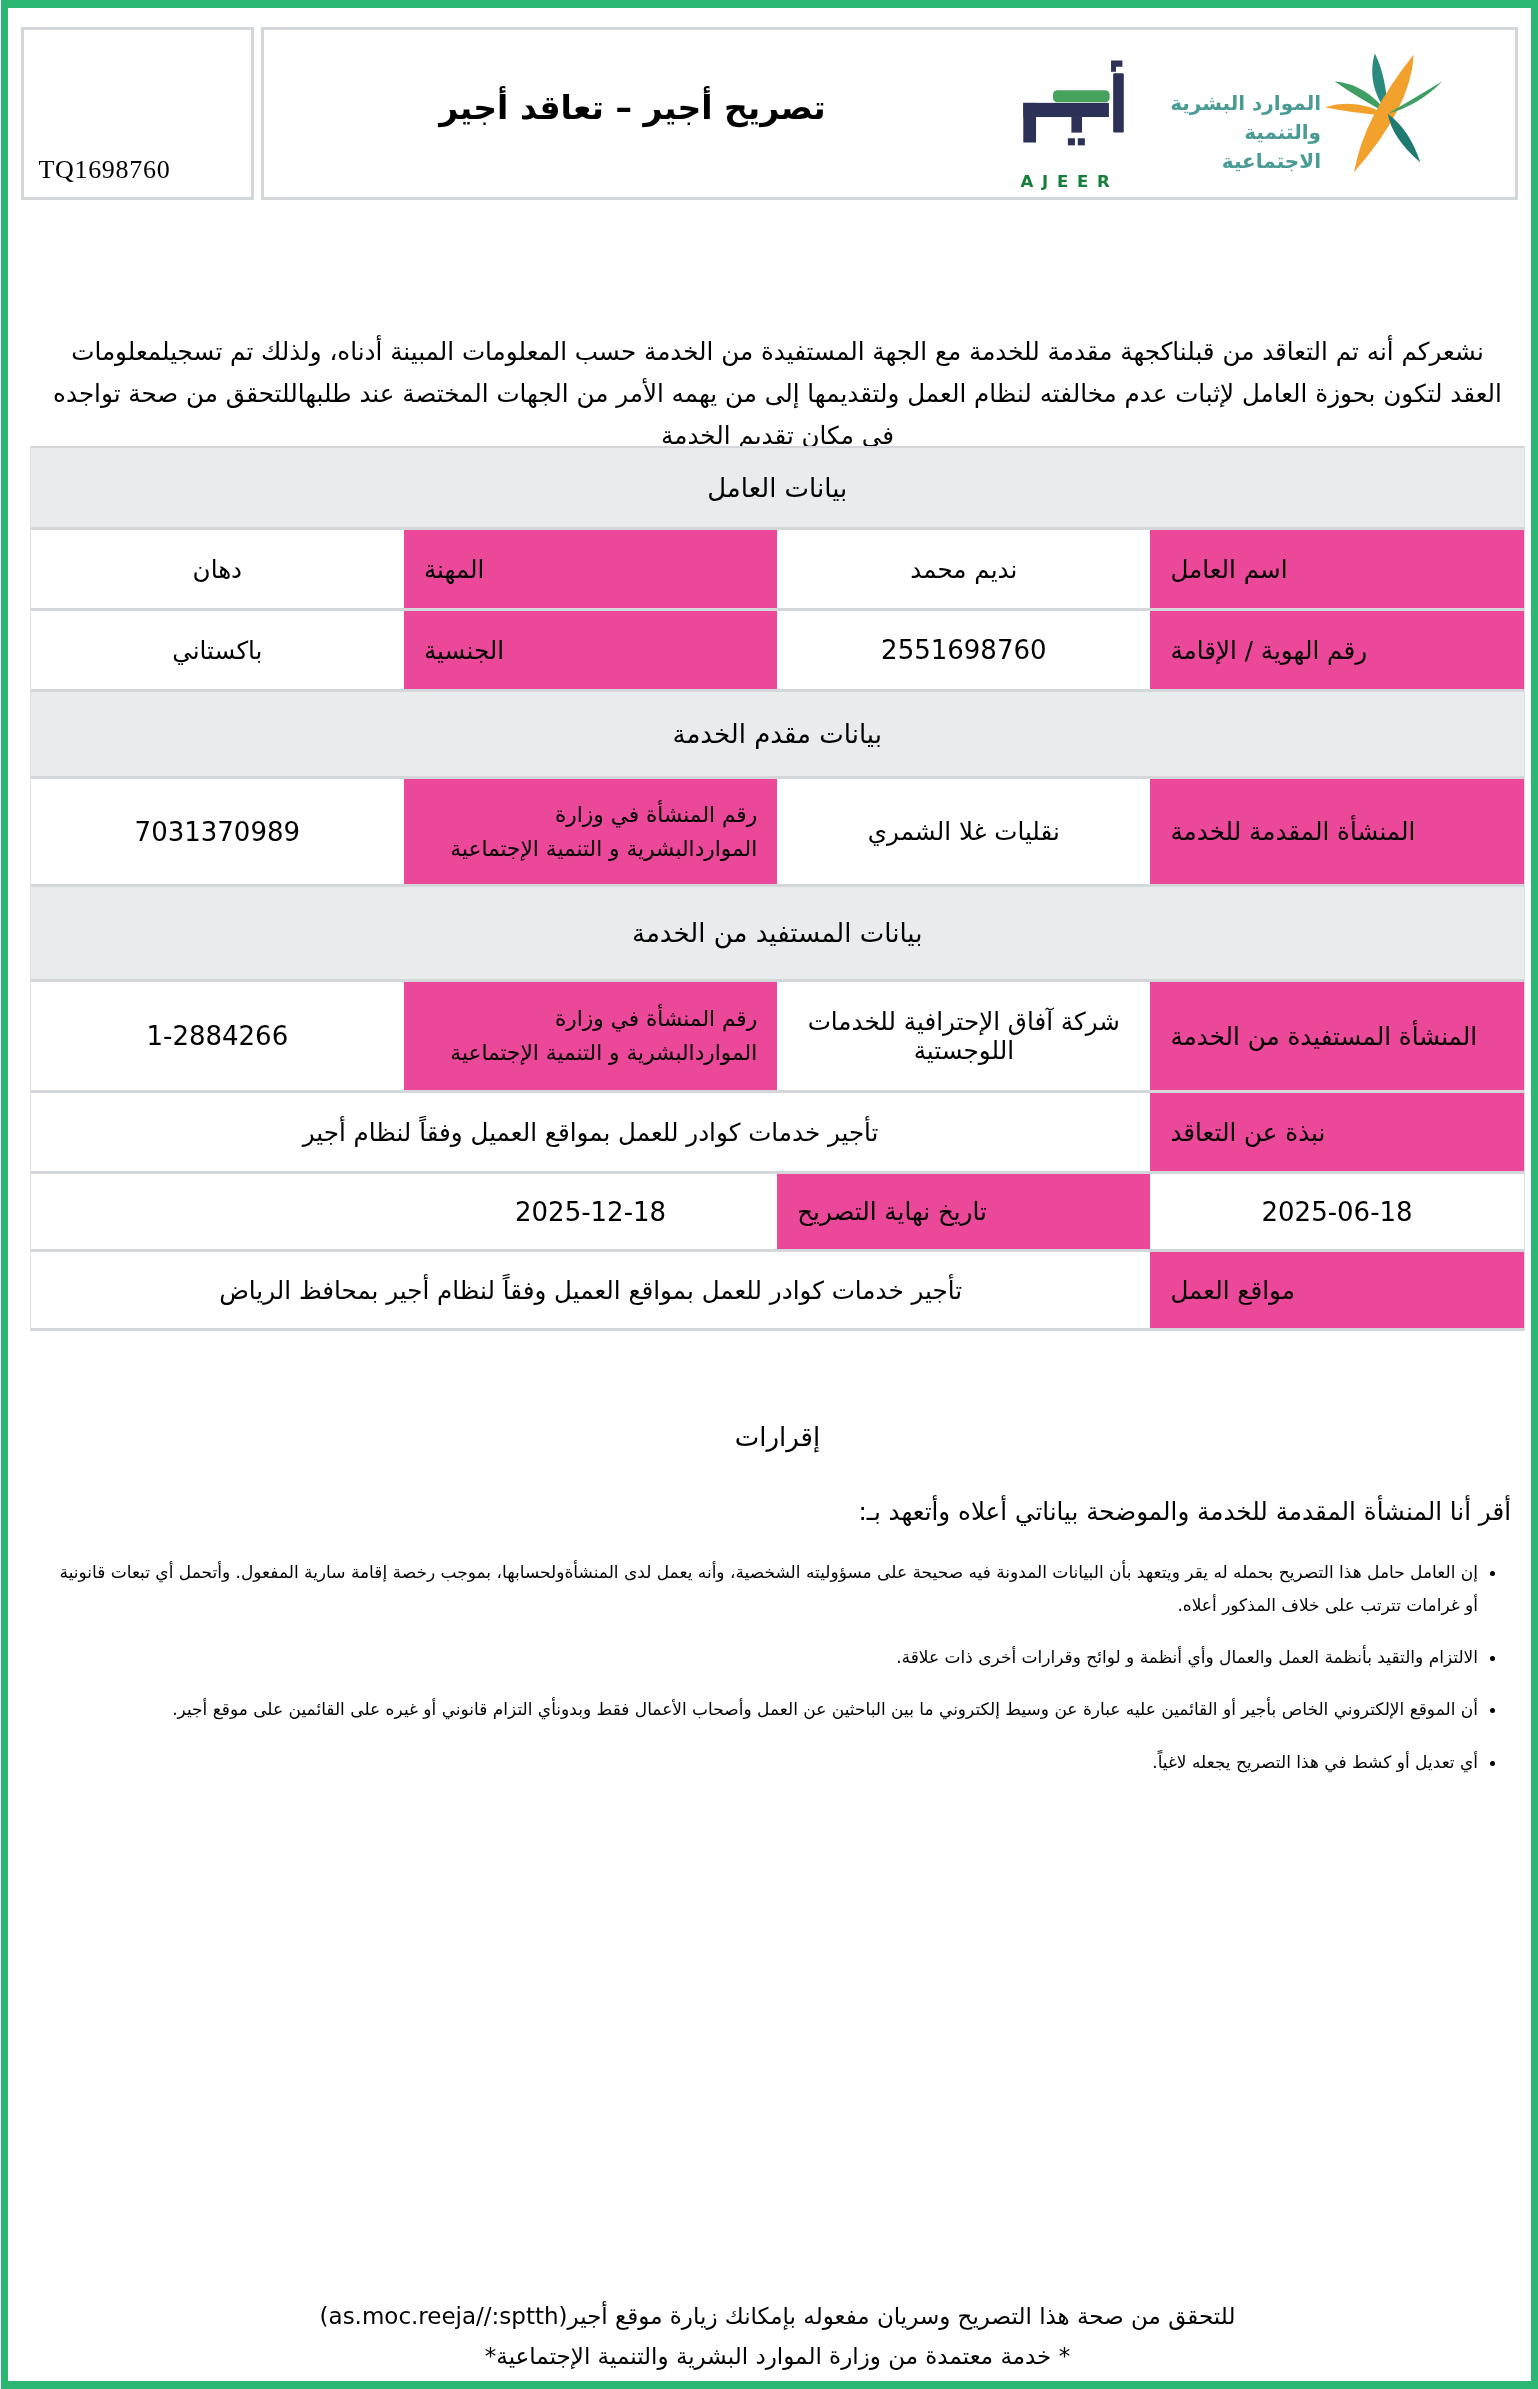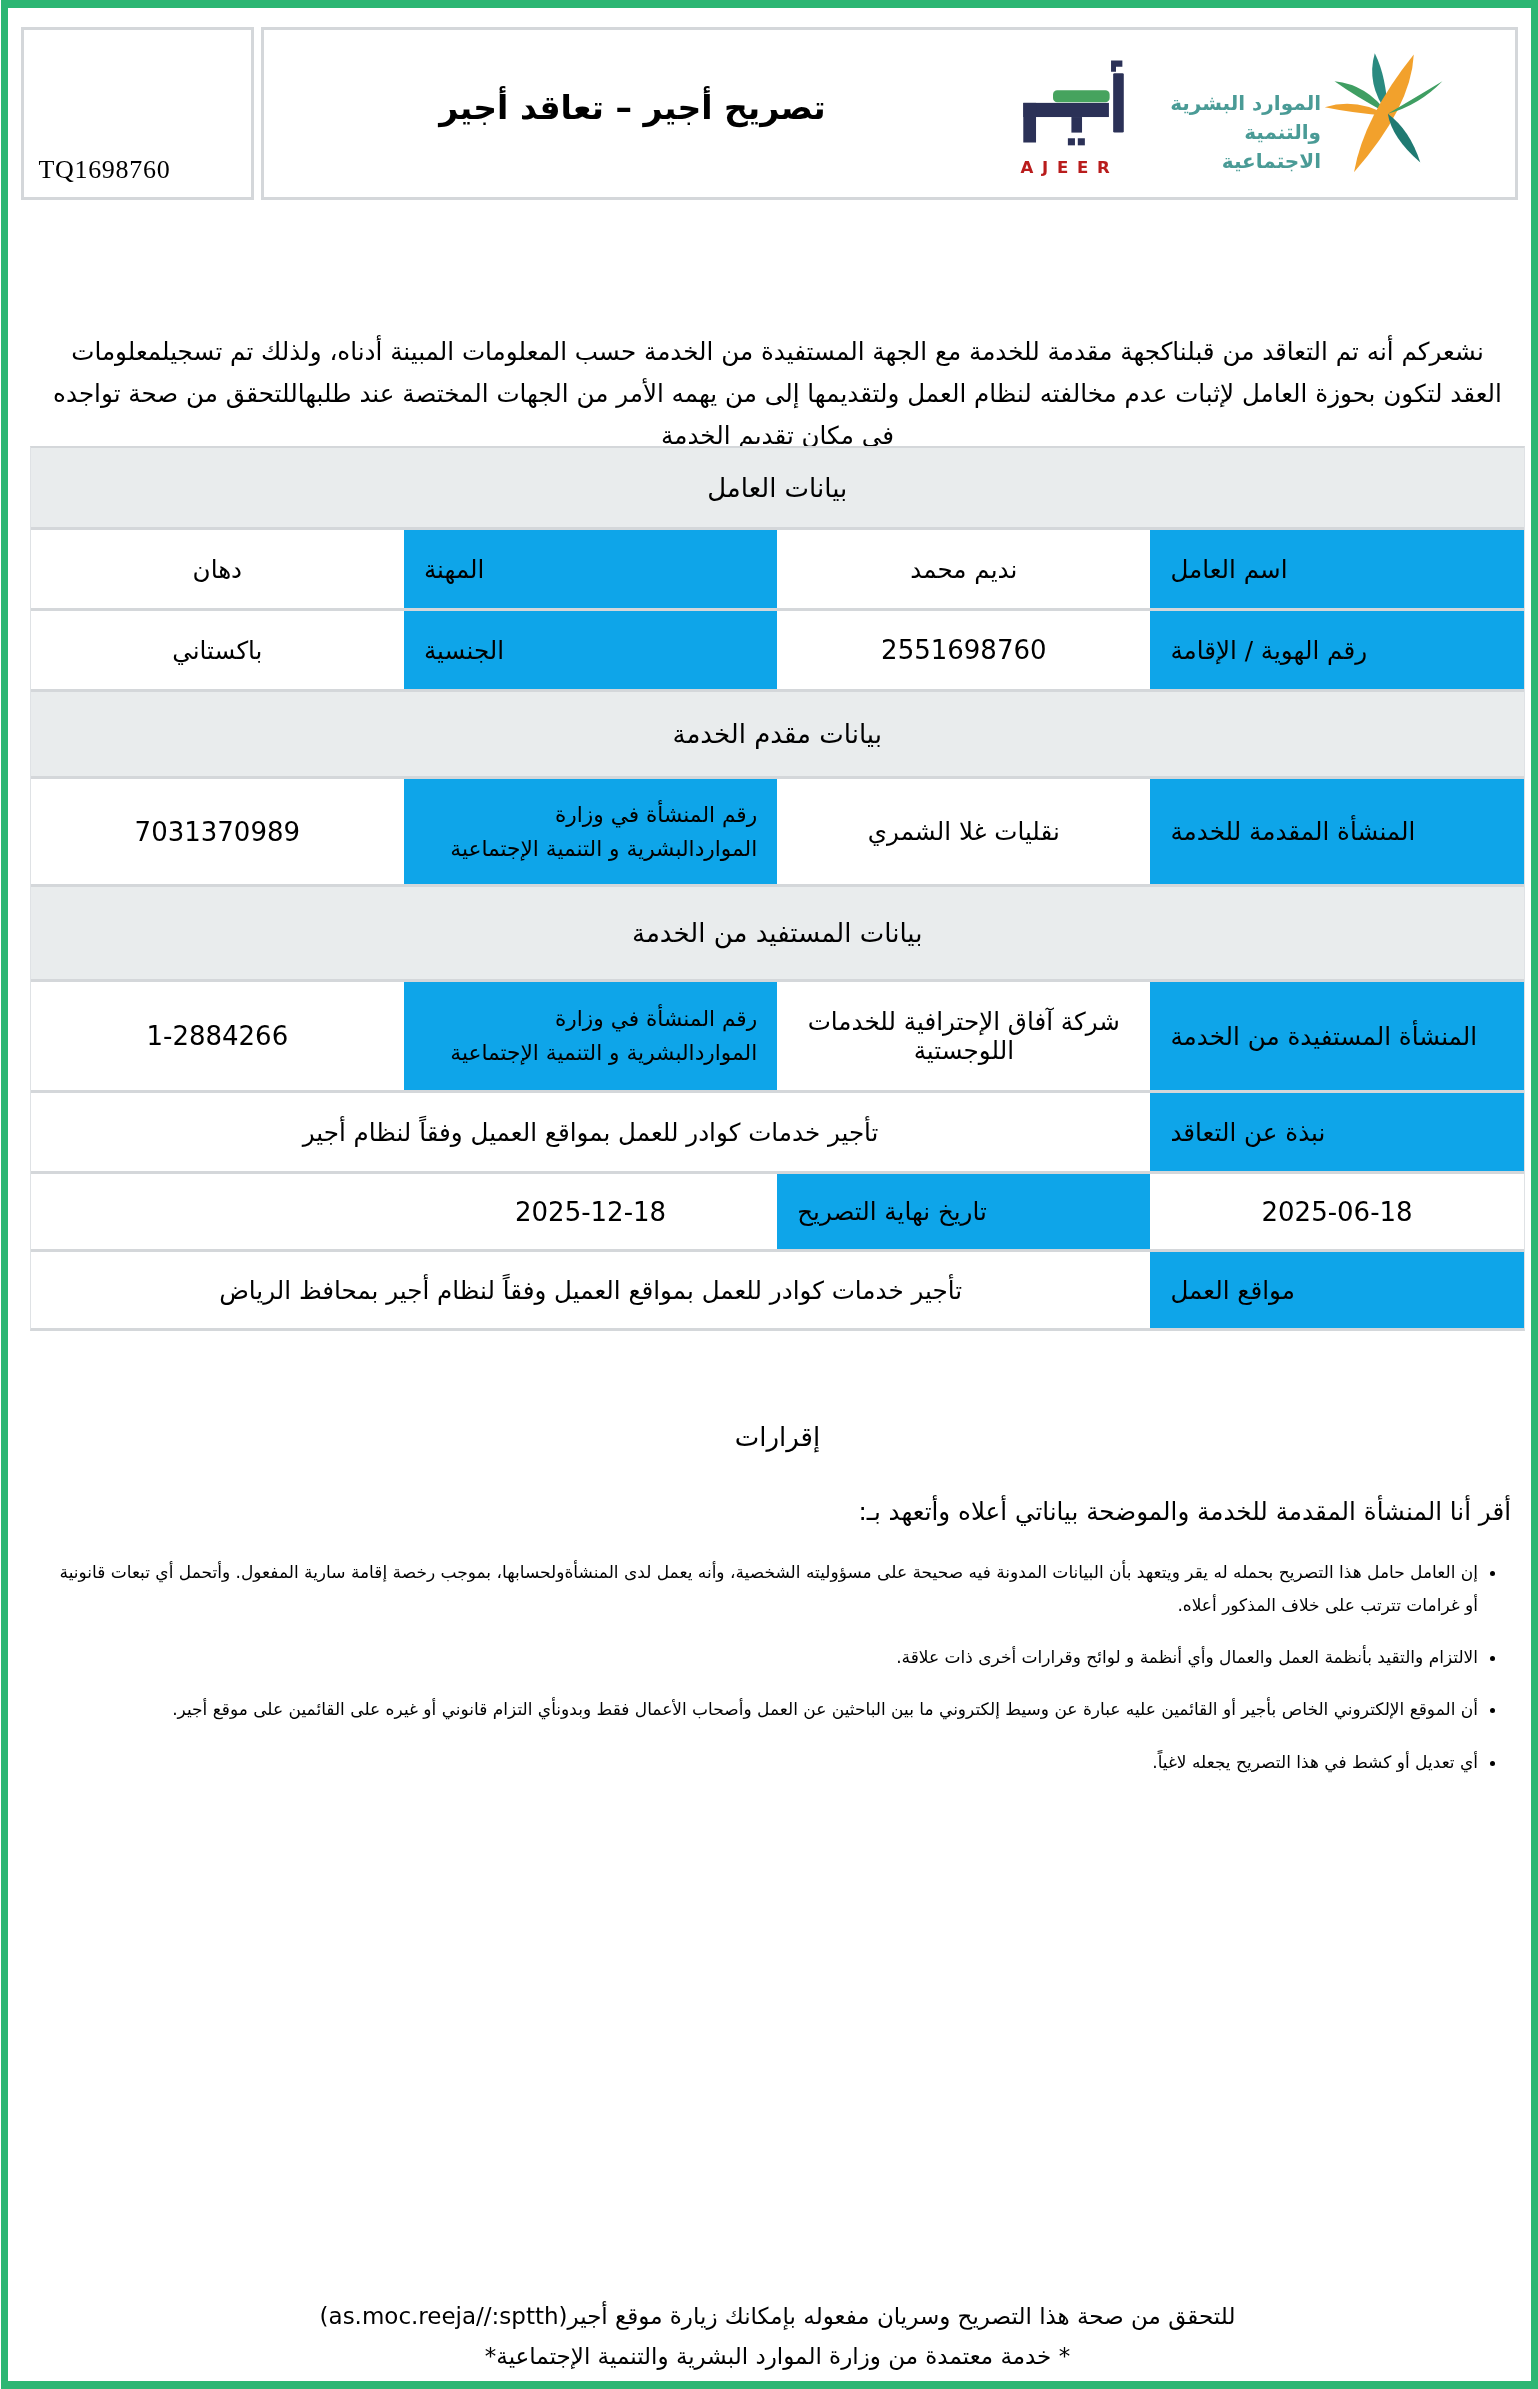--- a/index.html
+++ b/index.html
@@ -42,22 +42,22 @@
     position:absolute; left:116px; top:58px; width:505px;
     text-align:center;
     font-size:33px; font-weight:bold;
     white-space:nowrap;
   }
   .ajeer-logo {
     position:absolute; left:737px; top:29px; width:137px; height:126px;
     text-align:center;
   }
   .ajeer-latin {
-    margin-top:4px;
-    color:#b91c1c; font-size:16.6px; font-weight:bold;
+    margin-top:18px;
+    color:#15803d; font-size:16.6px; font-weight:bold;
     letter-spacing:8.7px; direction:ltr; text-align:center;
   }
   .ministry-logo-text {
     position:absolute; left:887px; top:59px; width:170px;
     text-align:right; direction:rtl;
     color:#4a9b96; font-size:20px; font-weight:bold; line-height:1.45;
   }
   .ministry-emblem {
     position:absolute; left:1051px; top:10px; width:130px; height:141px;
   }
@@ -80,21 +80,21 @@
   }
   .trow { display:flex; direction:rtl; width:100%; }
   .trow + .trow { border-top:3.6px solid #d4d7da; }
   .cell {
     display:flex; align-items:center;
     font-size:24.6px;
   }
   .c25 { width:25%; }
   .c75 { width:75%; }
   .lbl {
-    background:#0ea5e9;
+    background:#ec4899;
     justify-content:flex-end;
     text-align:right;
     padding:5.8px 20px;
   }
   .lbl.small { font-size:21.7px; line-height:1.55; }
   .val { justify-content:center; text-align:center; padding:5.8px 14.4px; }
   .sech {
     background:#e9eced;
     display:flex; align-items:center; justify-content:center;
     font-size:26px; text-align:center;

